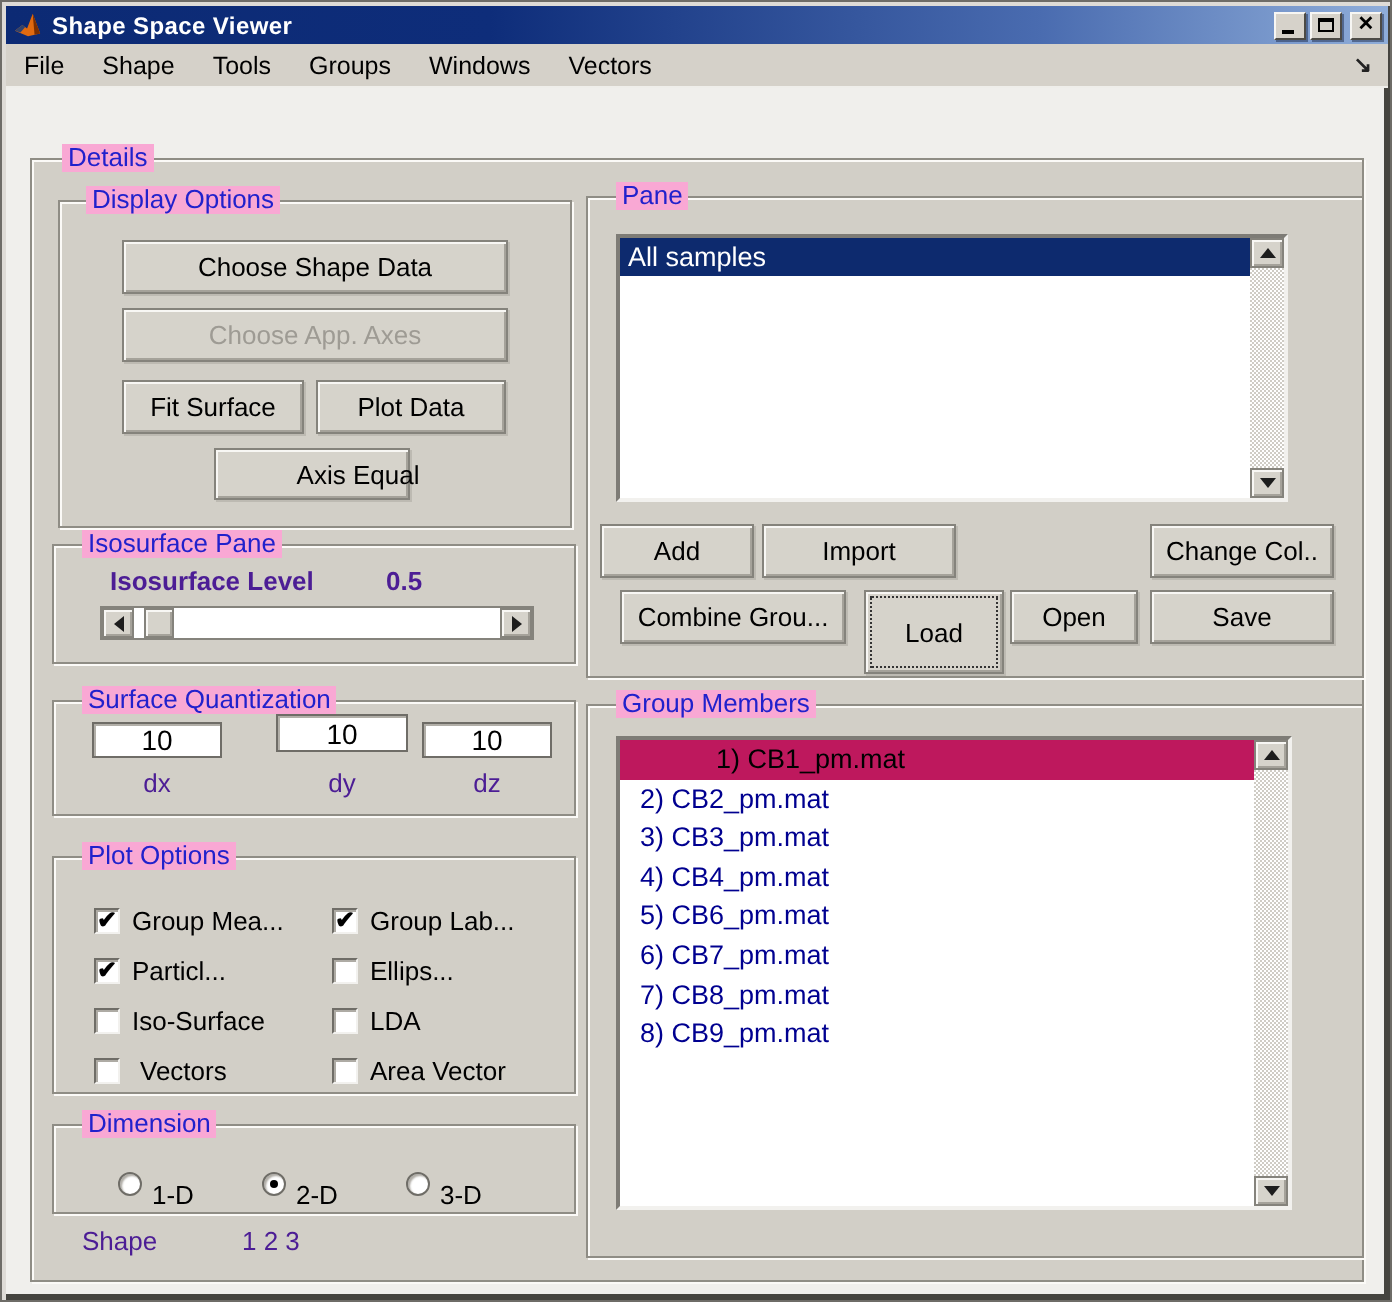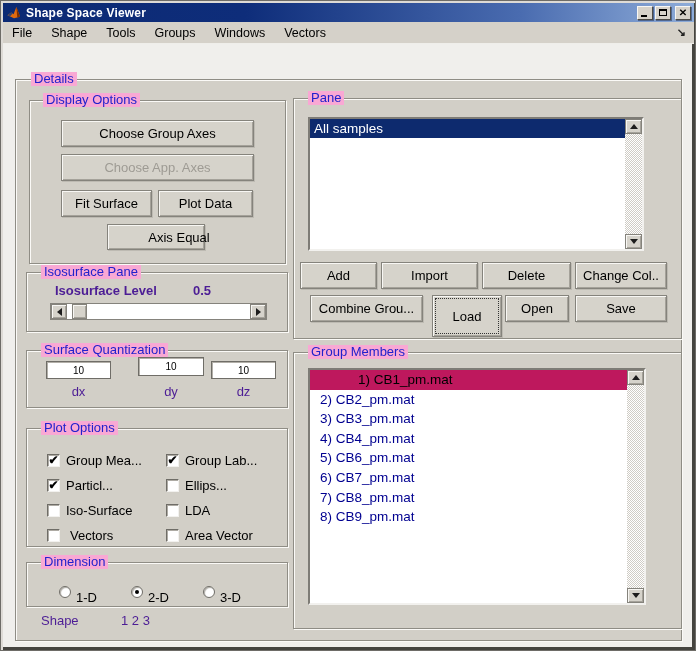--- a/index.html
+++ b/index.html
@@ -64,21 +64,21 @@
   .btn[data-focus="true"]  { outline:1px dotted #333; outline-offset:-4px; }
 
   
   .sunken {
     background:#fff;
     border:2px solid; border-color:#7e7c76 #f2f1ee #f2f1ee #7e7c76;
   }
   .edit {
     position:absolute; background:#fff; text-align:center;
     border:1px solid #6f6d67; box-shadow:inset 1px 1px 0 #b2afa8;
-    font-family:"Liberation Sans",sans-serif; font-size:10px; color:#000; padding:0;
+    font-family:"Liberation Sans",sans-serif; font-size:14px; color:#000; padding:0;
   }
 
   
   .check-row { display:flex; align-items:center; height:25px; }
   .checkbox {
     width:13px; height:13px; background:#fff; flex:0 0 13px;
     border:1px solid; border-color:#6f6d67 #f2f1ee #f2f1ee #6f6d67;
     box-shadow:inset 1px 1px 0 #aeaba4;
     display:flex; align-items:center; justify-content:center; margin-right:6px;
   }
@@ -170,21 +170,21 @@
     <span class="menu-item">Windows</span>
     <span class="menu-item">Vectors</span>
     <span class="dock-arrow">↘</span>
   </div>
 
   <div class="abs panel details-bg" style="left:14px; top:78px; width:667px; height:562px;"></div>
   <span class="ptitle" style="left:30px; top:71px;">Details</span>
 
   <div class="abs panel" style="left:28px; top:99px; width:257px; height:164px;"></div>
   <span class="ptitle" style="left:42px; top:92px;">Display Options</span>
-  <div class="btn" style="left:60px; top:119px; width:193px; height:27px;">Choose Group Axes</div>
+  <div class="btn" style="left:60px; top:119px; width:193px; height:27px;">Choose Shape Data</div>
   <div class="btn" style="left:60px; top:153px; width:193px; height:27px;" data-enabled="false">Choose App. Axes</div>
   <div class="btn" style="left:60px; top:189px; width:91px; height:27px;">Fit Surface</div>
   <div class="btn" style="left:157px; top:189px; width:95px; height:27px;">Plot Data</div>
   <div class="btn" style="left:106px; top:223px; width:98px; height:26px;padding-left:46px;">Axis Equal</div>
 
   <div class="abs panel" style="left:25px; top:271px; width:262px; height:60px;"></div>
   <span class="ptitle" style="left:40px; top:264px;">Isosurface Pane</span>
   <span class="static-label bold" style="left:54px; top:282px;">Isosurface Level</span>
   <span class="static-label bold" style="left:192px; top:282px;">0.5</span>
   <div class="slider" style="left:49px; top:302px; width:217px;">
@@ -289,21 +289,20 @@
       <span class="sb-btn sb-up">
           <span class="tri-up"></span>
         </span>
       <span class="sb-btn sb-down">
           <span class="tri-down"></span>
         </span>
     </div>
   </div>
   <div class="btn" style="left:299px; top:261px; width:77px; height:27px;">Add</div>
   <div class="btn" style="left:380px; top:261px; width:97px; height:27px;">Import</div>
-  <div class="btn" style="left:481px; top:261px; width:89px; height:27px;">Delete</div>
   <div class="btn" style="left:574px; top:261px; width:92px; height:27px;">Change Col..</div>
   <div class="btn" style="left:309px; top:294px; width:113px; height:27px;">Combine Grou...</div>
   <div class="btn" style="left:431px; top:294px; width:70px; height:42px;" data-focus="true">Load</div>
   <div class="btn" style="left:504px; top:294px; width:64px; height:27px;">Open</div>
   <div class="btn" style="left:574px; top:294px; width:92px; height:27px;">Save</div>
 
   <div class="abs panel" style="left:292px; top:351px; width:389px; height:277px;"></div>
   <span class="ptitle" style="left:307px; top:344px;">Group Members</span>
   <div class="listbox sunken" style="left:307px; top:367px; width:338px; height:237px;">
     <div class="list-inner">

